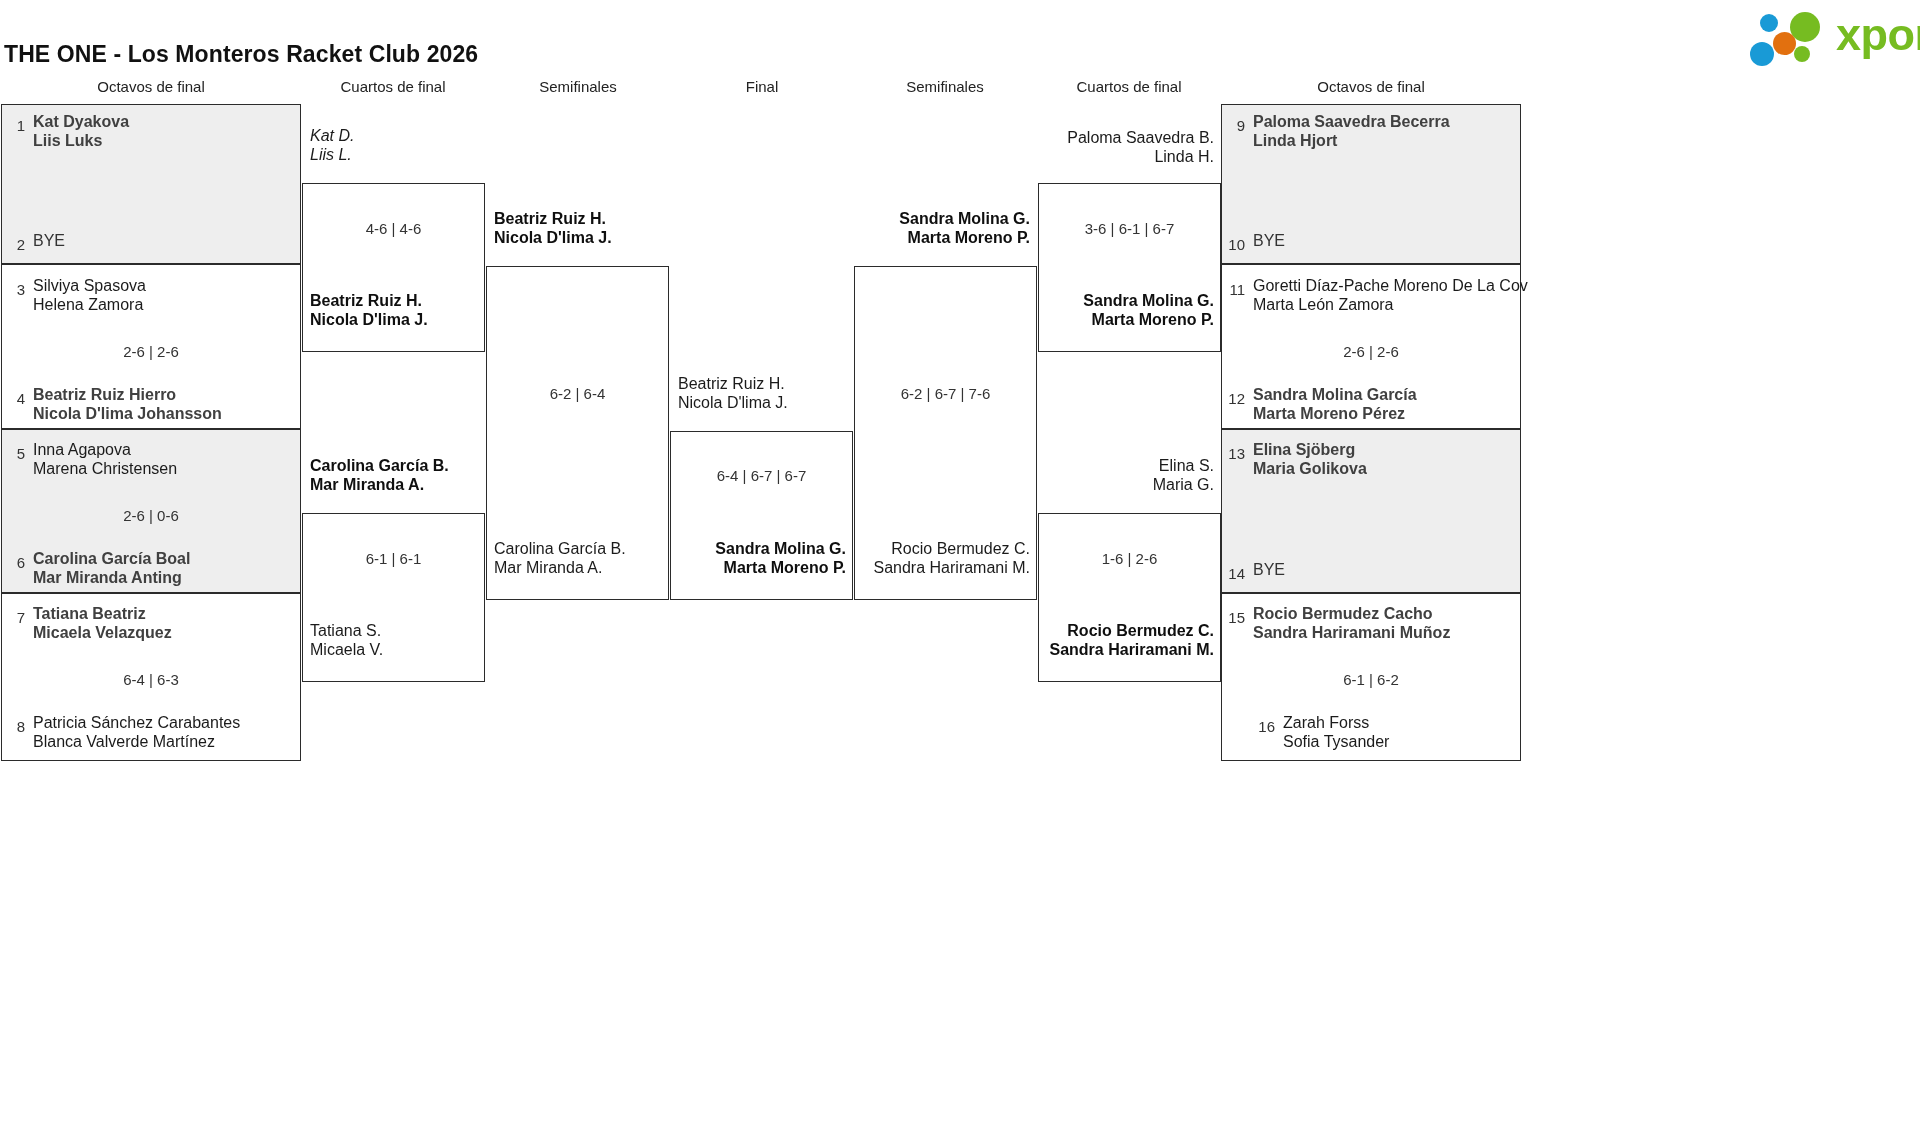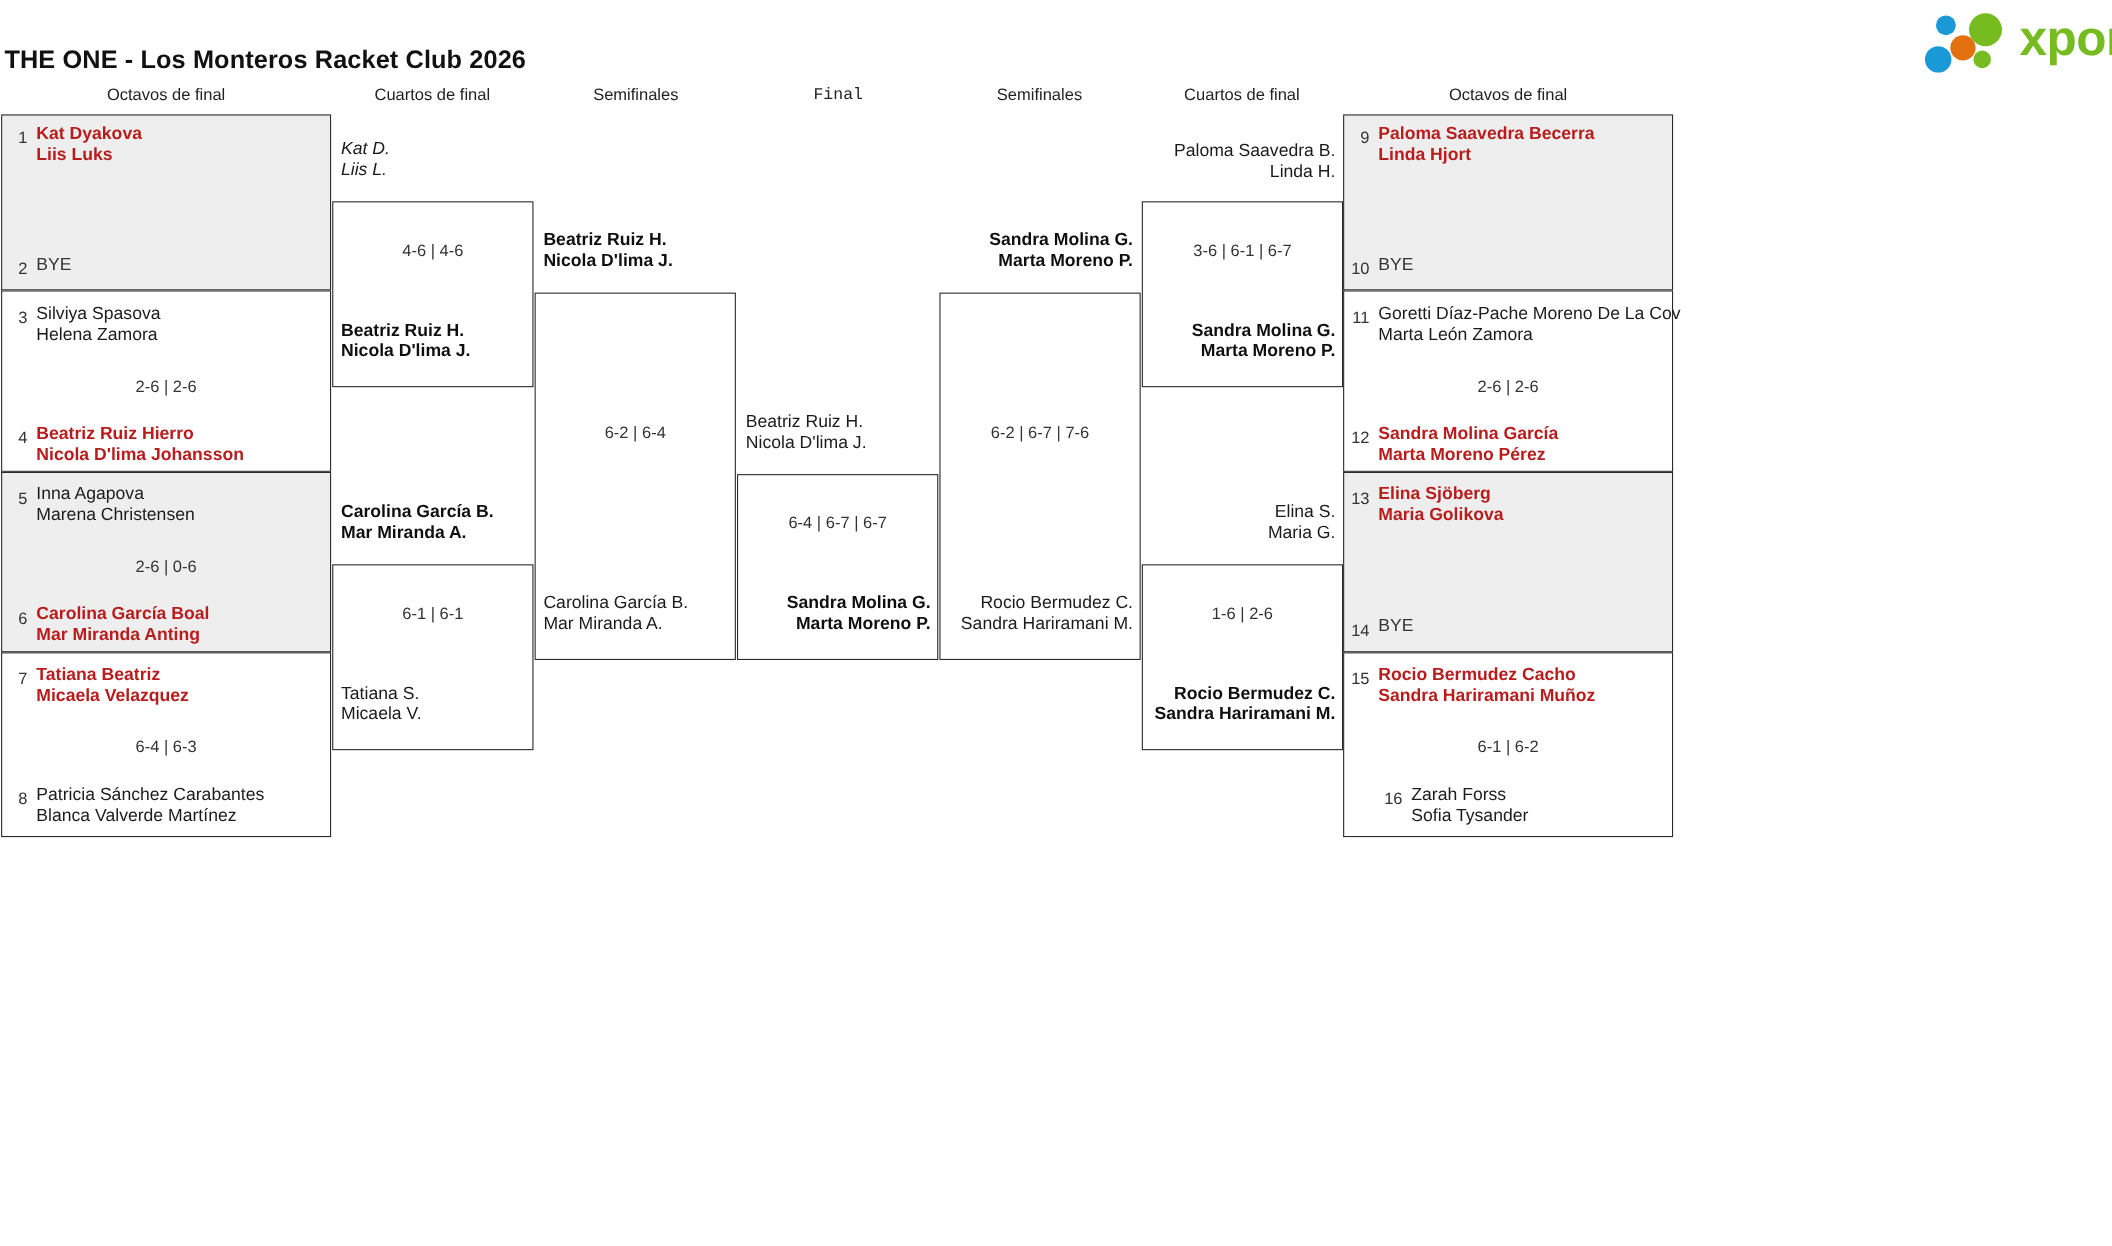--- a/index.html
+++ b/index.html
@@ -107,21 +107,21 @@
   .seed-names {
     display: flex;
     flex-direction: column;
     line-height: 19px;
   }
   .seed-names span {
     font-size: 16px;
     color: #1b1b1b;
     white-space: nowrap;
   }
-  .winner .seed-names span { font-weight: 700; color: #b91c1c; }
+  .winner .seed-names span { font-weight: 700; color: #404040; }
   .bye-label {
     font-size: 16px;
     color: #333333;
     line-height: 19px;
   }
 
   
   .match-box {
     position: absolute;
     box-sizing: border-box;
@@ -168,21 +168,21 @@
       <span class="dot dot-blue-lg"></span>
       <span class="dot dot-green-lg"></span>
       <span class="dot dot-green-sm"></span>
     </div>
     <div class="logo-word">xporty</div>
   </div>
 
   <div class="round-label" style="left:51px;  top:78px; width:200px;">Octavos de final</div>
   <div class="round-label" style="left:293px; top:78px; width:200px;">Cuartos de final</div>
   <div class="round-label" style="left:478px; top:78px; width:200px;">Semifinales</div>
-  <div class="round-label" style="left:662px; top:78px; width:200px;font-family:Liberation Mono, monospace;">Final</div>
+  <div class="round-label" style="left:662px; top:78px; width:200px;">Final</div>
   <div class="round-label" style="left:845px; top:78px; width:200px;">Semifinales</div>
   <div class="round-label" style="left:1029px;top:78px; width:200px;">Cuartos de final</div>
   <div class="round-label" style="left:1271px;top:78px; width:200px;">Octavos de final</div>
 
   <div class="seed-cell shaded" style="left:1px;  top:104px; width:300px; height:160px;"></div>
   <div class="seed-cell plain" style="left:1px;  top:264px; width:300px; height:165px;"></div>
   <div class="seed-cell shaded" style="left:1px;  top:429px; width:300px; height:164px;"></div>
   <div class="seed-cell plain" style="left:1px;  top:593px; width:300px; height:168px;"></div>
 
   <div class="seed-entry winner" style="left:8px;  top:112px;">

